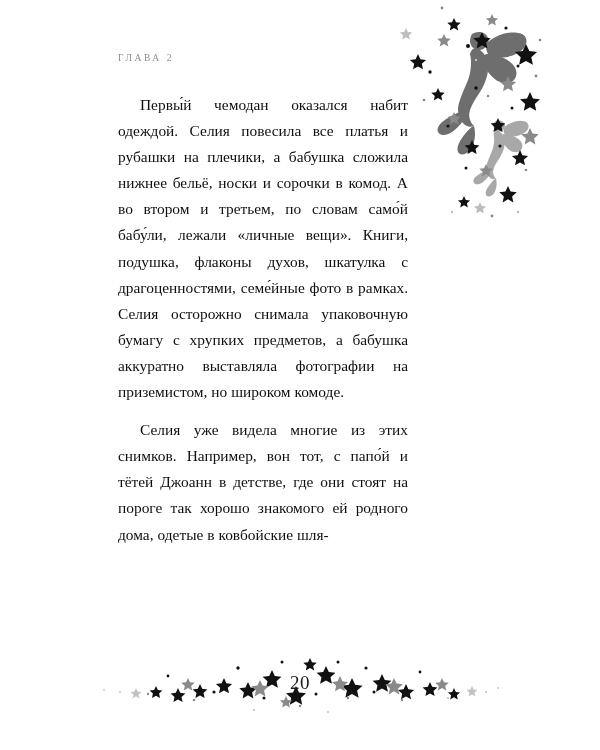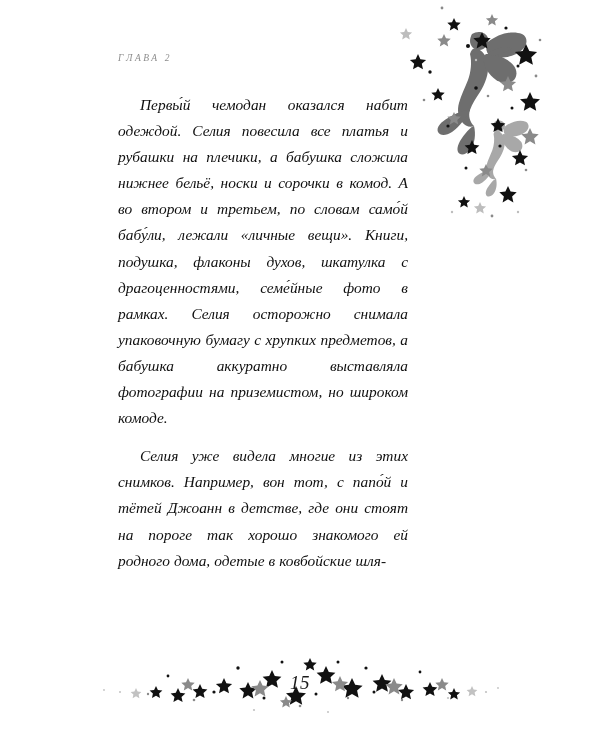--- a/index.html
+++ b/index.html
@@ -15,21 +15,20 @@
     color: #111111;
     position: relative;
   }
   .page {
     position: absolute;
     inset: 0;
     width: 600px;
     height: 750px;
     background: #ffffff;
     overflow: hidden;
-    font-style: italic;
   }
 
   
   .chapter-header {
     position: absolute;
     left: 118px;
     top: 53px;
     font-size: 9.5px;
     letter-spacing: 2.6px;
     color: #8d8d8d;
@@ -219,15 +218,15 @@
         <circle cx="396" cy="44" r="1.1" fill="#c2c2c2"></circle>
         <circle cx="30" cy="44" r="1.0" fill="#c2c2c2"></circle>
         <circle cx="14" cy="42" r="0.9" fill="#c2c2c2"></circle>
         <circle cx="408" cy="40" r="0.9" fill="#c2c2c2"></circle>
         <circle cx="164" cy="62" r="1.1" fill="#c2c2c2"></circle>
         <circle cx="238" cy="64" r="1.0" fill="#c2c2c2"></circle>
       </g>
     </svg>
   </div>
 
-  <div class="page-number">15</div>
+  <div class="page-number">20</div>
 
 </div>
 
 </body></html>

